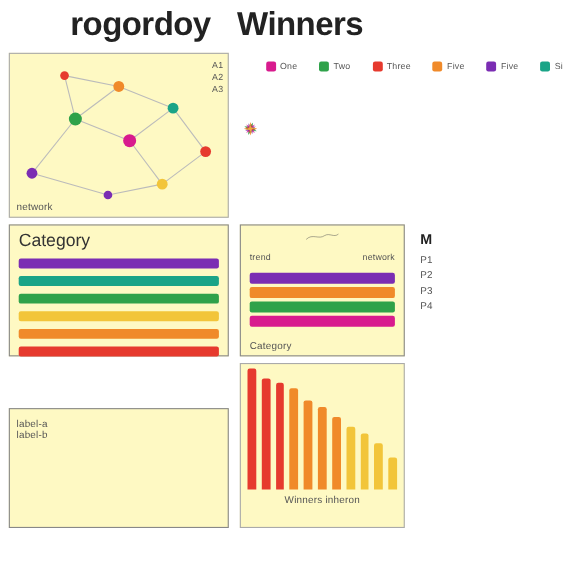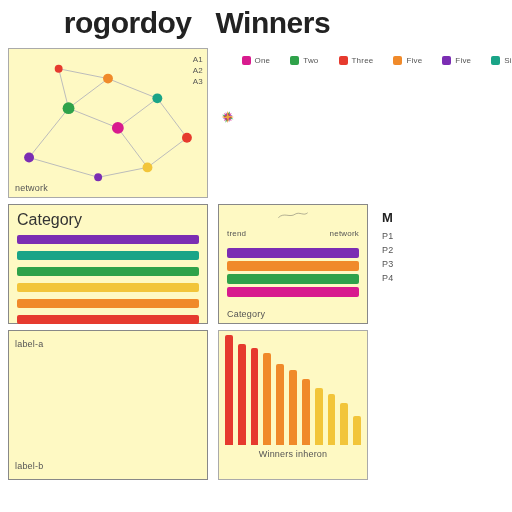--- a/index.html
+++ b/index.html
@@ -39,21 +39,21 @@
   .hrow { height: 10px; border-radius: 2px; }
   .midlabels { display: flex; justify-content: space-between; margin-top: 2px; }
 
   
   .barpanel { padding: 4px 6px 4px; }
   .bars { display: flex; align-items: flex-end; gap: 5px; width: 100%; height: 110px; }
   .bar { flex: 1; border-radius: 2px 2px 0 0; }
   .barpanel .xlabel { text-align: center; margin-top: 4px; }
 
   
-  .leftlabels { display: flex; flex-direction: column; justify-content: space-between; padding: 8px 6px; }
+  .leftlabels { display: flex; flex-direction: column; padding: 8px 6px; margin-top: 41px; }
   .rightlist { padding: 6px 4px; display: flex; flex-direction: column; gap: 4px; }
   .rightlist .head { font-size: 13px; font-weight: 600; margin-bottom: 2px; }
 </style>
 </head>
 <body>
 
 <div class="page">
 
   <div class="title-row">
     <h1 class="left">rogordoy</h1>

